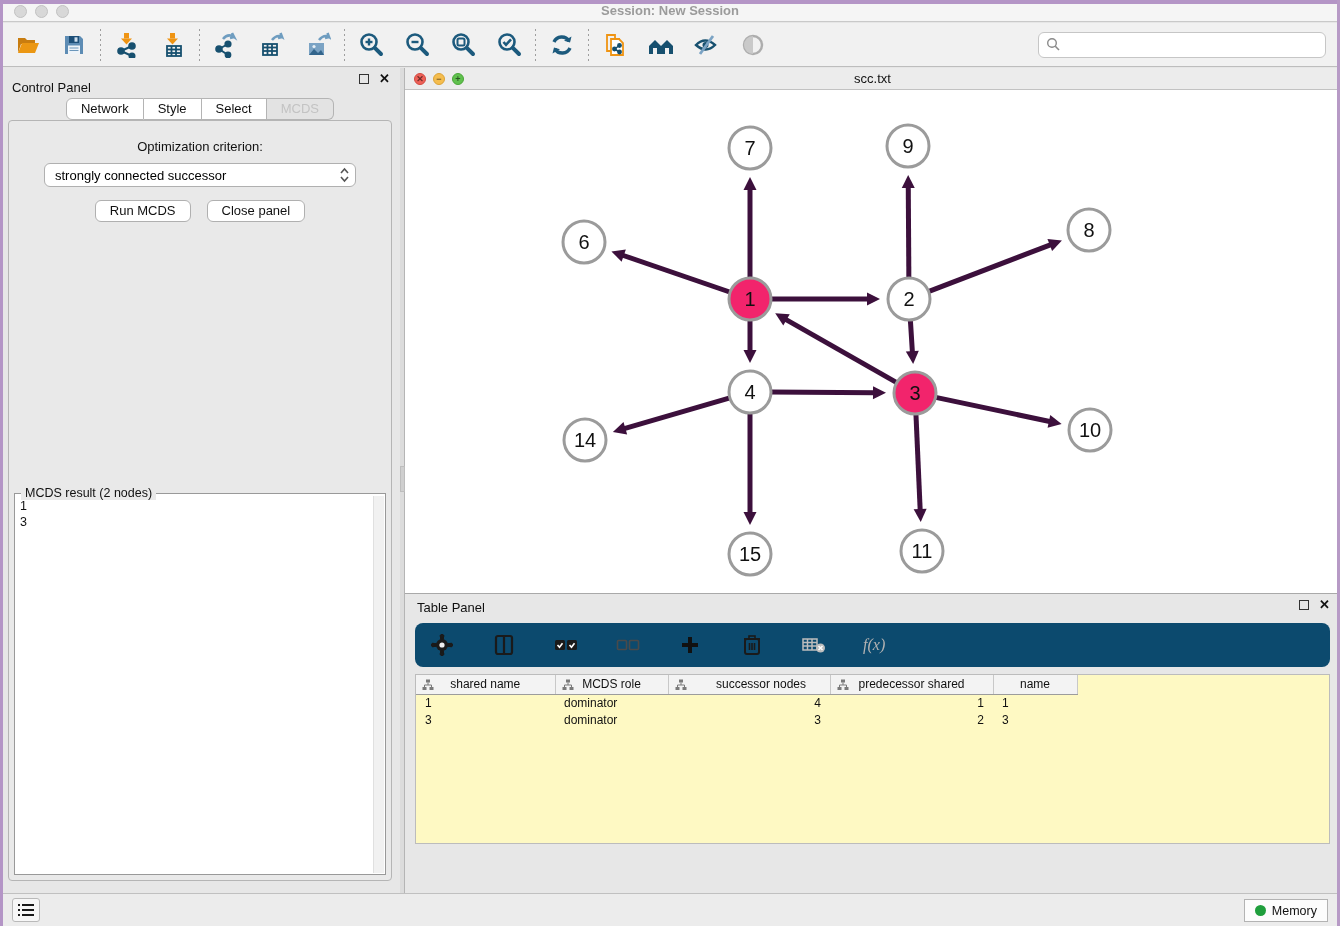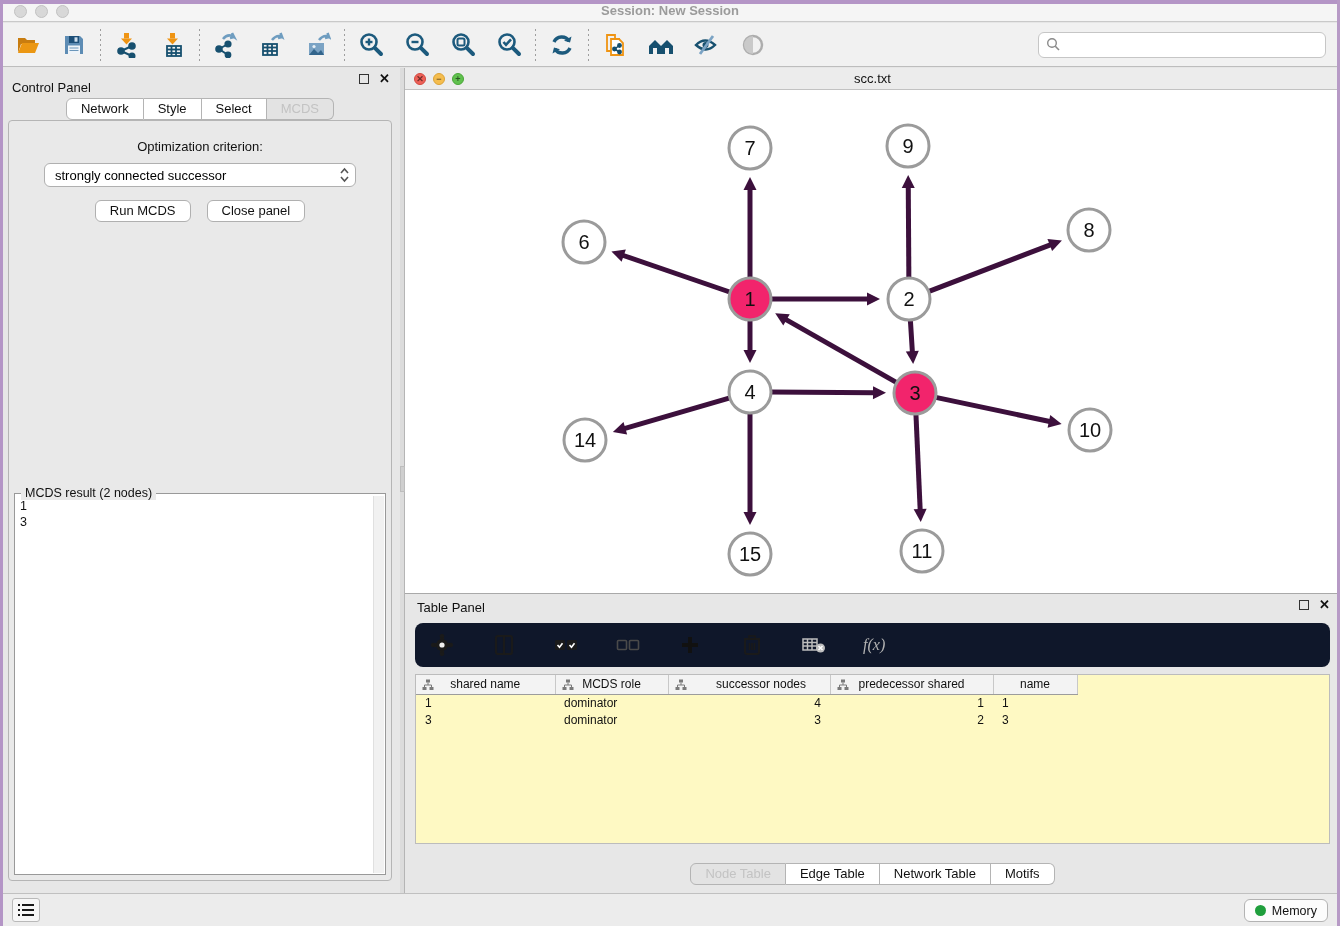--- a/index.html
+++ b/index.html
@@ -64,36 +64,36 @@
   .light.red{background:#ee6158;border:1px solid #d24940;}
   .light.yellow{background:#f5bd4e;border:1px solid #dba337;}
   .light.green{background:#60c14e;border:1px solid #4aa638;}
   .net-title{height:22px;line-height:22px;text-align:center;font-size:13px;color:#111;}
   .net-canvas{flex:1;background:#fff;position:relative;}
   .net-canvas svg{position:absolute;left:0;top:0;}
 
   
   .table-panel{flex:1;background:#e7e7e7;position:relative;}
   .tp-header{height:26px;display:flex;align-items:center;padding:0 12px;font-size:13px;color:#111;}
-  .tp-toolbar{margin:3px 10px 0;height:44px;background:#0f172a;border-radius:8px;display:flex;align-items:center;gap:36px;padding:0 14px;}
+  .tp-toolbar{margin:3px 10px 0;height:44px;background:#0c4a6e;border-radius:8px;display:flex;align-items:center;gap:36px;padding:0 14px;}
   .tp-btn{width:26px;height:28px;display:flex;align-items:center;justify-content:center;cursor:pointer;}
   .fx-label{font-family:"Liberation Serif",serif;font-style:italic;font-size:16px;color:#b3b3b3;}
   .table-wrap{margin:7px 10px 0;background:#fef9c3;border:1px solid #bcbcbc;height:170px;overflow:hidden;}
   table.node-table{border-collapse:collapse;}
   table.node-table th{height:19px;background:#f3f3f3;border-right:1px solid #c8c8c8;border-bottom:1px solid #9c9c9c;font-weight:normal;font-size:12px;position:relative;text-align:center;color:#111;}
   table.node-table th .hier{position:absolute;left:6px;top:4px;}
   table.node-table td{height:17px;font-size:12px;padding:0 9px;color:#111;}
   .c0{width:139px;} .c1{width:113px;} .c2{width:162px;padding-left:24px;} .c3{width:163px;} .c4{width:84px;}
   td.c2, td.c3{text-align:right;}
   .tp-tabs{position:absolute;left:0;right:0;bottom:8px;display:flex;justify-content:center;}
 
   
   .statusbar{position:absolute;left:0;bottom:0;width:1340px;height:33px;background:#ececec;border-top:1px solid #c0c0c0;}
   .list-btn{position:absolute;left:12px;top:4px;width:28px;height:24px;border:1px solid #b9b9b9;background:#f7f7f7;border-radius:3px;display:flex;align-items:center;justify-content:center;cursor:pointer;}
-  .memory-btn{position:absolute;right:12px;top:5px;height:23px;border:1px solid #b3b3b3;border-radius:6px;background:#fcfcfc;padding:0 10px;display:flex;align-items:center;gap:6px;font-size:12.5px;color:#111;cursor:pointer;}
+  .memory-btn{position:absolute;right:12px;top:5px;height:23px;border:1px solid #b3b3b3;border-radius:0;background:#fcfcfc;padding:0 10px;display:flex;align-items:center;gap:6px;font-size:12.5px;color:#111;cursor:pointer;}
   .mem-dot{width:11px;height:11px;border-radius:50%;background:#1f9e3c;}
 </style>
 </head>
 <body>
 
 <div class="edge-top"></div>
 <div class="edge-left"></div>
 <div class="edge-right"></div>
 
 <div class="titlebar">
@@ -514,26 +514,20 @@
               <tr>
                 <td class="c0">3</td>
                 <td class="c1">dominator</td>
                 <td class="c2">3</td>
                 <td class="c3">2</td>
                 <td class="c4">3</td>
               </tr>
             </tbody>
         </table>
       </div>
-      <div class="seg tp-tabs">
-        <div class="seg-btn active">Node Table</div>
-        <div class="seg-btn">Edge Table</div>
-        <div class="seg-btn">Network Table</div>
-        <div class="seg-btn">Motifs</div>
-      </div>
     </div>
   </div>
 </div>
 
 <div class="statusbar">
   <span class="list-btn">
     <svg width="16" height="14" viewBox="0 0 16 14">
         <g fill="#1a1a1a">
           <rect x="0" y="1" width="2" height="2"></rect>
           <rect x="4" y="1" width="12" height="2"></rect>

